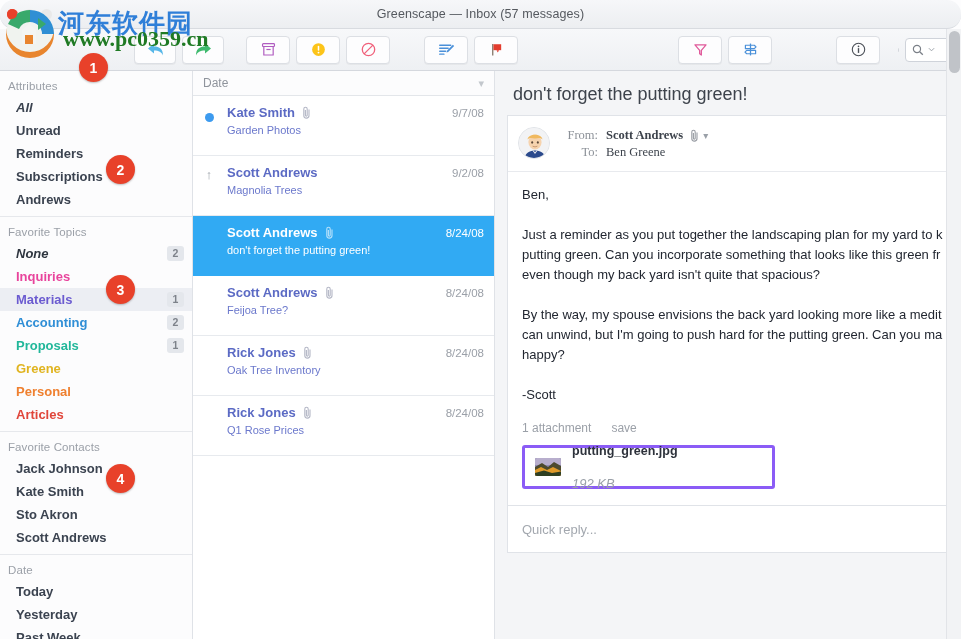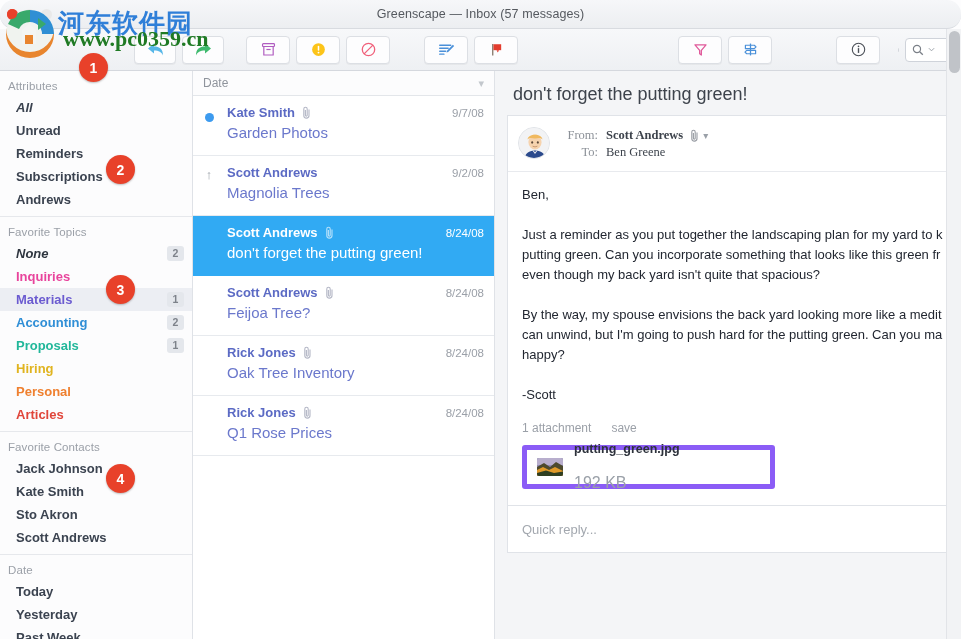--- a/index.html
+++ b/index.html
@@ -144,21 +144,21 @@
   .mrow .from {
     font-weight: bold; font-size: 13px; color: #5b6ac4;
     white-space: nowrap;
   }
   .mrow .clip { margin-left: 6px; opacity: .65; }
   .mrow .date {
     margin-left: auto; font-size: 11.5px; color: #9ba0a8;
   }
   .mrow .subj {
     margin-left: 24px; margin-top: 4px;
-    font-size: 15px; color: #6b78cc;
+    font-size: 11px; color: #6b78cc;
     white-space: nowrap; overflow: hidden;
   }
   .mrow.sel { background: #31aaf3; border-bottom-color: #31aaf3; }
   .mrow.sel .from, .mrow.sel .subj, .mrow.sel .date { color: #fff; }
 
   
   .reader {
     position: absolute; top: 71px; left: 495px;
     width: 466px; height: 568px;
     background: #f4f5f7;
@@ -198,34 +198,34 @@
     white-space: pre;
     overflow: hidden;
   }
   .att-head {
     padding: 10px 14px 6px 14px;
     font-size: 12px; color: #9ba0a8;
     display: flex; gap: 20px;
   }
   .att-card {
     margin: 4px 14px 16px 14px;
-    border: 5px solid #8b5cf6;
+    border: 3px solid #8b5cf6;
     border-radius: 3px;
     height: 44px;
     display: flex; align-items: center;
     padding: 0 10px; gap: 11px;
     width: 253px;
   }
   .att-thumb {
     width: 26px; height: 18px; flex: none;
     border-radius: 2px; overflow: hidden;
     background: #554a6a;
   }
   .att-name { font-size: 12.5px; color: #2d323b; font-weight: bold; }
-  .att-size { font-size: 16px; color: #9aa0a8; margin-top: 18px; }
+  .att-size { font-size: 13px; color: #9aa0a8; margin-top: 18px; font-style: italic; }
 
   .quickreply {
     margin-left: 12px; width: 460px;
     background: #fff;
     border: 1px solid #e0e3e8; border-right: none;
     border-top: none;
     height: 47px;
     display: flex; align-items: center;
     padding-left: 14px;
     font-size: 13px; color: #a3a8af;
@@ -419,21 +419,21 @@
     </div>
     <div class="sb-item">
       <span class="lbl" style="color:#2f8ed6">Accounting</span>
       <span class="badge">2</span>
     </div>
     <div class="sb-item">
       <span class="lbl" style="color:#21b79a">Proposals</span>
       <span class="badge">1</span>
     </div>
     <div class="sb-item">
-      <span class="lbl" style="color:#e0b420">Hiring</span>
+      <span class="lbl" style="color:#e0b420">Greene</span>
     </div>
     <div class="sb-item">
       <span class="lbl" style="color:#ef8030">Personal</span>
     </div>
     <div class="sb-item">
       <span class="lbl" style="color:#e0453a">Articles</span>
     </div>
     <div class="sep"></div>
 
     <div class="sb-head">Favorite Contacts</div>

